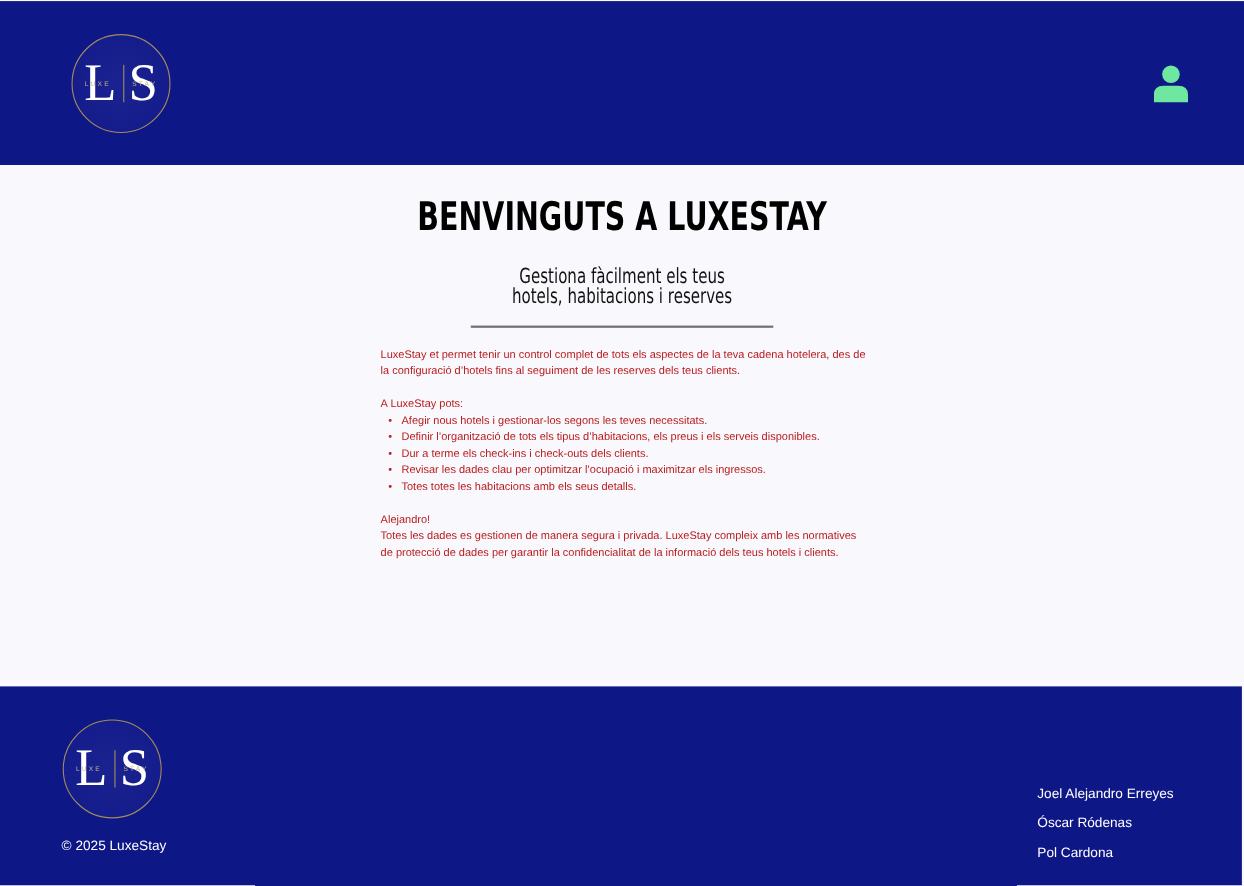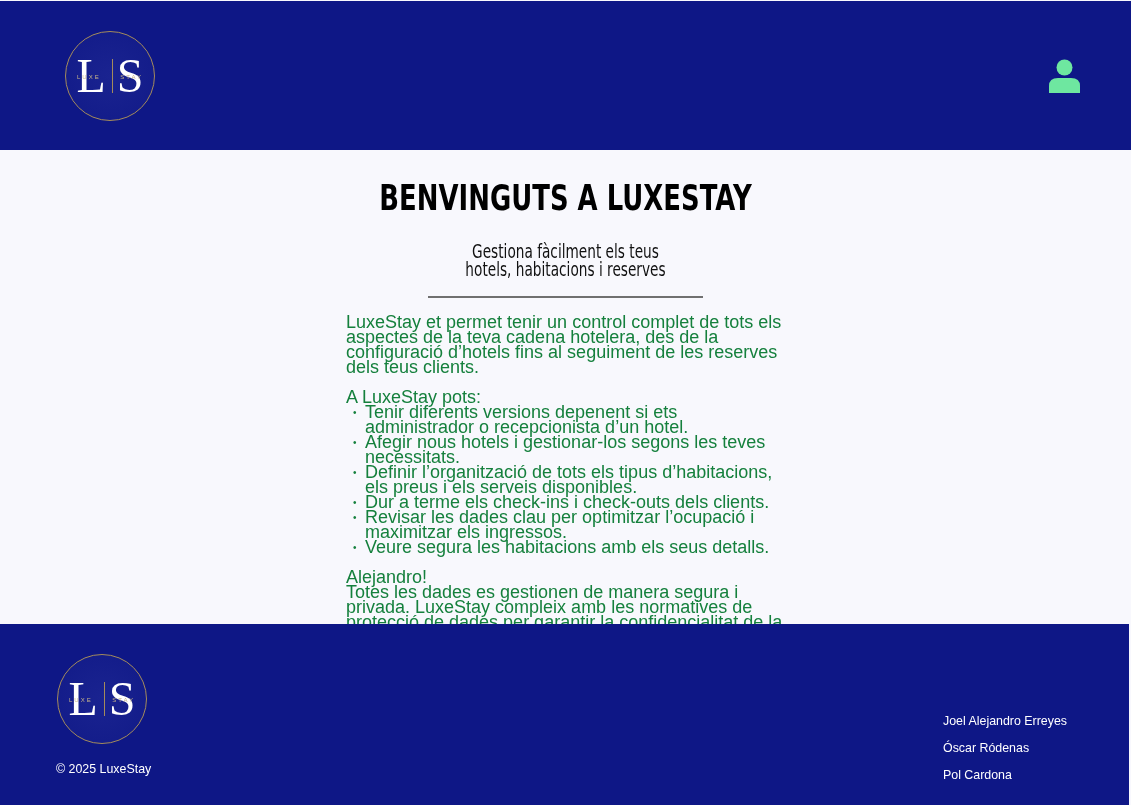--- a/index.html
+++ b/index.html
@@ -40,21 +40,21 @@
   .subtitle {
     position: absolute; left: 0; top: 92px; width: 1131px; text-align: center;
     font-family: "DejaVu Sans", sans-serif; font-size: 19px; line-height: 18px; color: #111;
     transform: scaleX(0.72);
   }
   .divider {
     position: absolute; left: 428px; top: 146px; width: 275px; height: 2px; background: #707070;
   }
   .content {
     position: absolute; left: 346px; top: 165px; width: 445px;
-    font-family: "Liberation Sans", sans-serif; font-size: 18px; line-height: 15px; color: #15803d;
+    font-family: "Liberation Sans", sans-serif; font-size: 10px; line-height: 15px; color: #b91c1c;
   }
   .content p { margin-bottom: 15px; }
   .content ul { list-style: none; margin-bottom: 15px; }
   .content ul li { position: relative; padding-left: 19px; }
   .content ul li::before { content: "•"; position: absolute; left: 7px; top: 0; font-size: 10px; }
 
   .footer {
     position: absolute; left: 0; top: 624px; width: 1129px; height: 181px;
     background: #0e1786;
   }
@@ -91,26 +91,25 @@
   <div class="subtitle">
     <div>Gestiona fàcilment els teus</div>
     <div>hotels, habitacions i reserves</div>
   </div>
   <div class="divider"></div>
 
   <div class="content">
     <p>LuxeStay et permet tenir un control complet de tots els aspectes de la teva cadena hotelera, des de la configuració d’hotels fins al seguiment de les reserves dels teus clients.</p>
     <div>A LuxeStay pots:</div>
     <ul>
-      <li>Tenir diferents versions depenent si ets administrador o recepcionista d’un hotel.</li>
       <li>Afegir nous hotels i gestionar-los segons les teves necessitats.</li>
       <li>Definir l’organització de tots els tipus d’habitacions, els preus i els serveis disponibles.</li>
       <li>Dur a terme els check-ins i check-outs dels clients.</li>
       <li>Revisar les dades clau per optimitzar l’ocupació i maximitzar els ingressos.</li>
-      <li>Veure segura les habitacions amb els seus detalls.</li>
+      <li>Totes totes les habitacions amb els seus detalls.</li>
     </ul>
     <div>Alejandro!</div>
     <div>Totes les dades es gestionen de manera segura i privada. LuxeStay compleix amb les normatives de protecció de dades per garantir la confidencialitat de la informació dels teus hotels i clients.</div>
   </div>
 </main>
 
 <footer class="footer">
   <div class="logo" style="left:57px; top:30px;">
     <div class="letters">
       <span class="l">L</span>

